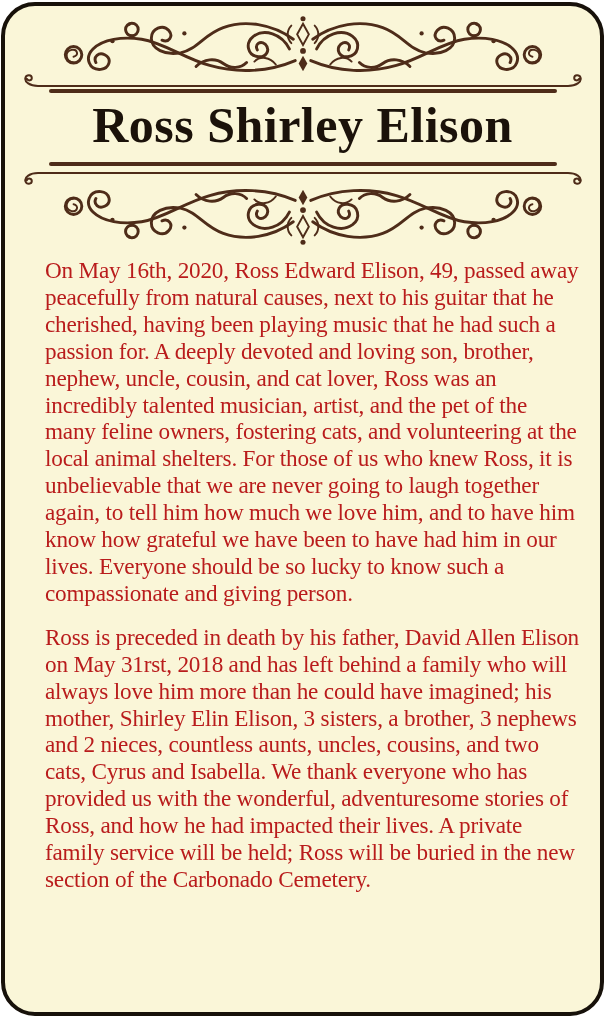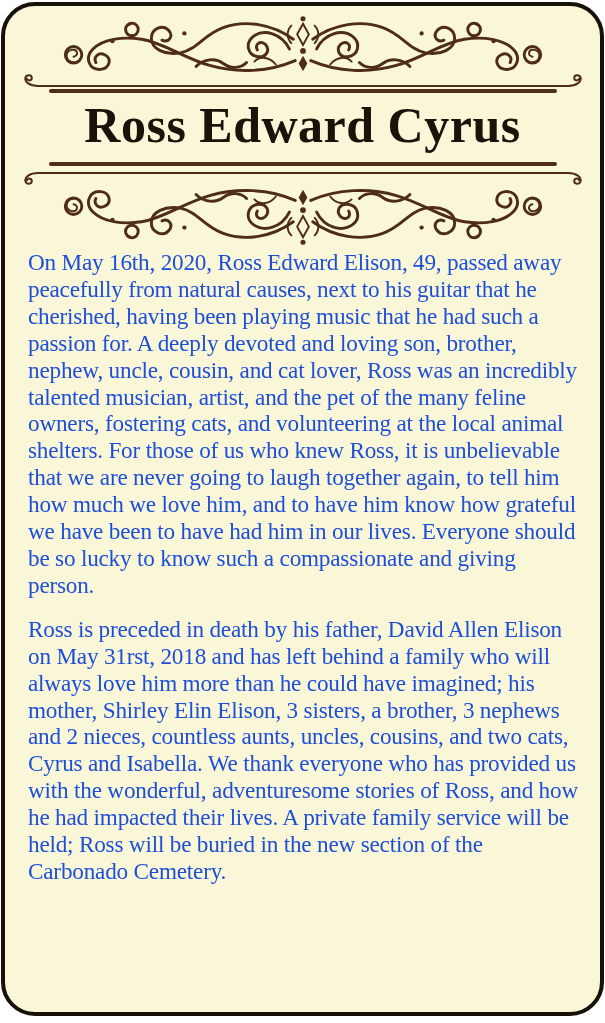--- a/index.html
+++ b/index.html
@@ -38,23 +38,23 @@
     font-size: 50px;
     font-weight: 700;
     color: #1b120a;
     line-height: 62px;
     margin-top: 1px;
     letter-spacing: 0.5px;
     white-space: nowrap;
   }
   .body-text {
     align-self: stretch;
-    margin-top: 0;
-    padding: 0 21px 0 23px;
-    color: #1d4ed8;
+    margin-top: 8px;
+    padding: 0 21px 0 40px;
+    color: #b91c1c;
   }
   .body-text p {
     margin: 0 0 17px 0;
     font-size: 23.2px;
     line-height: 26.9px;
     letter-spacing: -0.2px;
     text-align: left;
   }
   svg .ink { stroke: #4e2c19; fill: none; stroke-width: 3; stroke-linecap: round; }
   svg .ink-thin { stroke: #4e2c19; fill: none; stroke-width: 2; stroke-linecap: round; }
@@ -99,21 +99,21 @@
     <use href="#flourish-finial"></use>
   </svg>
 
   <svg class="thin-rule" viewBox="0 0 572 16" width="572" height="16">
     <use href="#rule-half"></use>
     <use href="#rule-half" transform="translate(572,0) scale(-1,1)"></use>
   </svg>
 
   <div class="thick-bar"></div>
 
-  <div class="title">Ross Edward Cyrus</div>
+  <div class="title">Ross Shirley Elison</div>
 
   <div class="thick-bar below-title"></div>
 
   <svg class="thin-rule flipped" viewBox="0 0 572 16" width="572" height="16">
     <use href="#rule-half"></use>
     <use href="#rule-half" transform="translate(572,0) scale(-1,1)"></use>
   </svg>
 
   <svg class="flourish flipped" viewBox="0 0 520 72" width="508" height="70">
     <use href="#half-flourish"></use>

